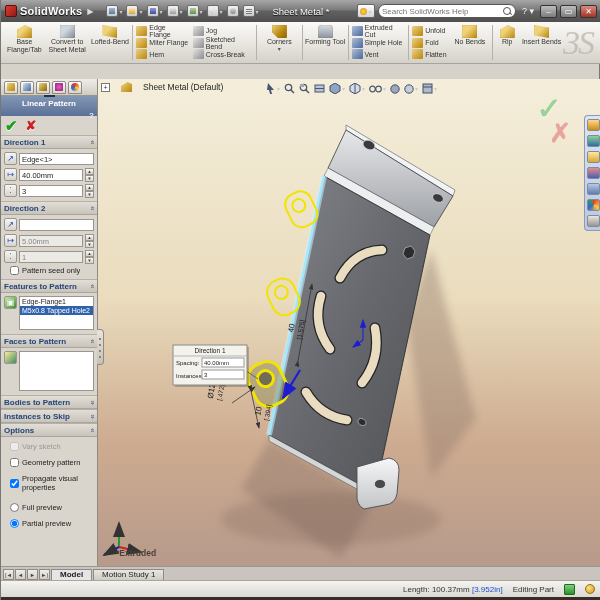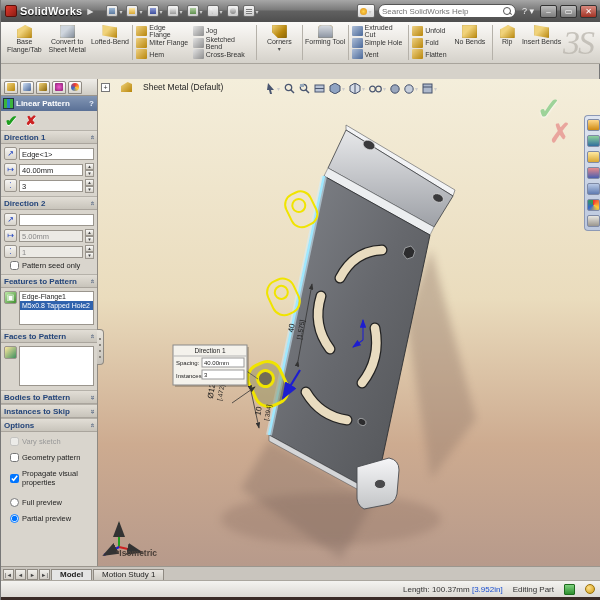--- a/index.html
+++ b/index.html
@@ -66,21 +66,21 @@
   .ctab.active { background:#fdfdfa; font-weight:bold; }
 
   
   .main { position:absolute; left:0; top:79px; width:600px; height:487px; display:flex; }
 
   
   .pm { width:97px; flex:none; background:#d9d5cd; border-right:1px solid #8f8a82; position:relative; font-size:8px; }
   .pm-tabs { height:17px; background:linear-gradient(#efede8,#cfccc4); border-bottom:1px solid #9a958d; display:flex; align-items:center; gap:2px; padding:0 3px; }
   .pmtab { width:14px; height:13px; border:1px solid #8f8a82; border-radius:2px 2px 0 0; background:linear-gradient(#fff,#d8d4cc); display:flex; align-items:center; justify-content:center; }
   .pmtab .g { width:8px; height:8px; border-radius:1px; }
-  .pm-title { height:15px; background:linear-gradient(#8296b4,#5a7096); color:#fff; font-weight:bold; display:flex; align-items:center; gap:3px; padding:0 3px; }
+  .pm-title { height:20px; background:linear-gradient(#8296b4,#5a7096); color:#fff; font-weight:bold; display:flex; align-items:center; gap:3px; padding:0 3px;flex-direction:column; }
   .pm-title .pat { width:9px; height:9px; background:
       linear-gradient(90deg,#3cb43c 33%,#2e7dd1 33% 66%,#3cb43c 66%); outline:1px solid #234; }
   .pm-help { margin-left:auto; color:#e8eefb; font-weight:bold; }
   .okrow { height:19px; display:flex; align-items:center; gap:8px; padding:0 4px; background:#d9d5cd; }
   .ok { color:#1e9e1e; font-size:15px; font-weight:bold; text-shadow:0 1px 0 #fff; }
   .cancel { color:#cc2222; font-size:13px; font-weight:bold; text-shadow:0 1px 0 #fff; }
   .grp { border-top:1px solid #b5b1a9; }
   .grp-hd { height:13px; background:linear-gradient(#e2ded6,#c8c4bb); display:flex; align-items:center; padding:0 3px; color:#24457a; font-weight:bold; border-bottom:1px solid #aaa59d; }
   .chev { margin-left:auto; color:#5a6b85; font-size:8px; display:inline-block; transform:rotate(90deg); }
   .chev.down { transform:rotate(-90deg); }
@@ -164,20 +164,21 @@
           <span class="qat-caret">▾</span>
         </span>
       <span class="qat-btn">
           <span class="qat-ic clip"></span>
         </span>
       <span class="qat-btn">
           <span class="qat-ic opts"></span>
           <span class="qat-caret">▾</span>
         </span>
     </div>
+    <div class="win-title">Sheet Metal *</div>
     <div class="title-right">
       <span class="help-bulb">
           <span class="bulb-dot"></span>
           <span class="qat-caret">▾</span>
         </span>
       <span class="searchbox">
         <input placeholder="Search SolidWorks Help" style="">
         <span class="mag"></span>
       </span>
       <span class="tbtn"><span>?</span> ▾</span>
@@ -667,21 +668,21 @@
       <div class="taskpane">
         <span class="tp" style="background:linear-gradient(#ffd98a,#cf8a12)"></span>
         <span class="tp" style="background:linear-gradient(#8fd19a,#2f6e9e)"></span>
         <span class="tp" style="background:linear-gradient(#ffe9a0,#d8a733)"></span>
         <span class="tp" style="background:linear-gradient(#e88a8a,#4a5fb0)"></span>
         <span class="tp" style="background:linear-gradient(#b9c9e6,#5f7bb0)"></span>
         <span class="tp" style="background:conic-gradient(#e33,#fc3,#36c,#3a3)"></span>
         <span class="tp" style="background:linear-gradient(#e8e6e0,#9a968e)"></span>
       </div>
 
-      <div class="viewlabel">*Isometric</div>
+      <div class="viewlabel">*Extruded</div>
     </div>
   </div>
 
   <div class="bottombar">
     <span class="navbtn">|◄</span>
     <span class="navbtn">◄</span>
     <span class="navbtn">►</span>
     <span class="navbtn">►|</span>
     <span class="mtab active">Model</span>
     <span class="mtab">Motion Study 1</span>

